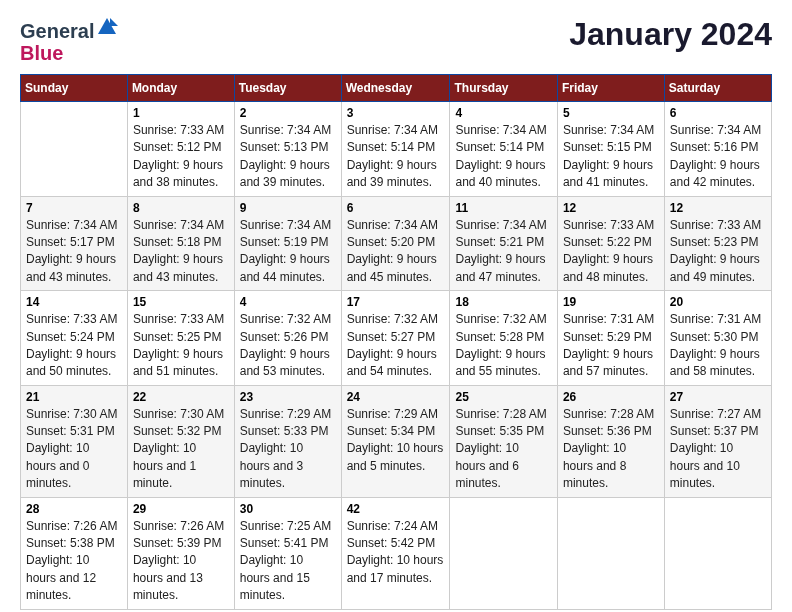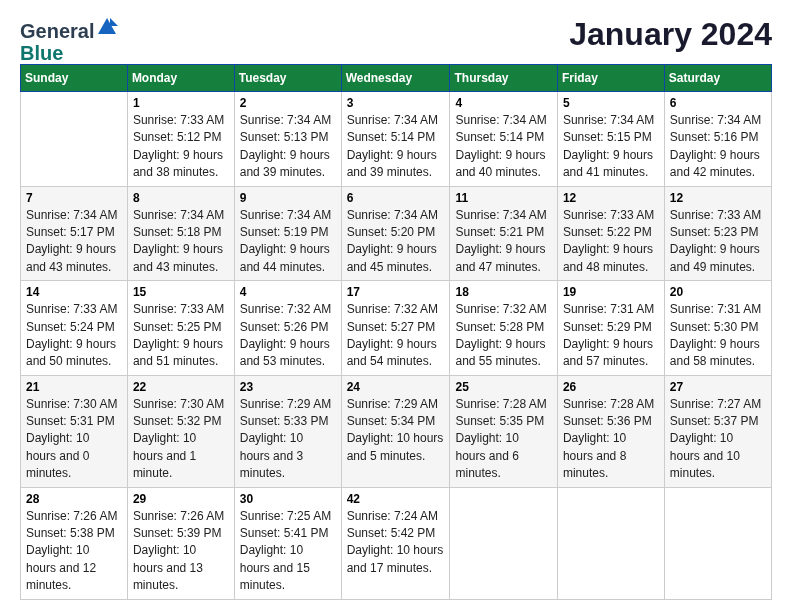--- a/index.html
+++ b/index.html
@@ -7,32 +7,33 @@
       font-family: Arial, sans-serif;
       background: #fff;
       width: 792px;
       min-height: 612px;
       padding: 16px 20px;
     }
     .header-section {
       display: flex;
       justify-content: space-between;
       align-items: flex-start;
+      margin-bottom: 10px;
     }
     .logo {
       display: flex;
       align-items: center;
     }
     .logo-text {
       font-size: 20px;
       font-weight: bold;
       line-height: 1.1;
     }
     .logo-general { color: #2c3e50; }
-    .logo-blue { color: #0f766e; }
+    .logo-blue { color: #be185d; }
     .logo-icon {
       width: 22px;
       height: 22px;
       margin-left: 2px;
     }
     .title-block {
     }
     .month-title {
       font-size: 32px;
       font-weight: bold;
@@ -42,21 +43,21 @@
       font-size: 14px;
       color: #333;
       margin-top: 2px;
     }
     .calendar-table {
       width: 100%;
       border-collapse: collapse;
       font-size: 11px;
     }
     .calendar-table th {
-      background-color: #15803d;
+      background-color: #7f1d1d;
       color: #fff;
       padding: 6px 4px;
       text-align: left;
       font-size: 12px;
       font-weight: bold;
       border: 1px solid #0d47a1;
     }
     .calendar-table td {
       border: 1px solid #ccc;
       vertical-align: top;

